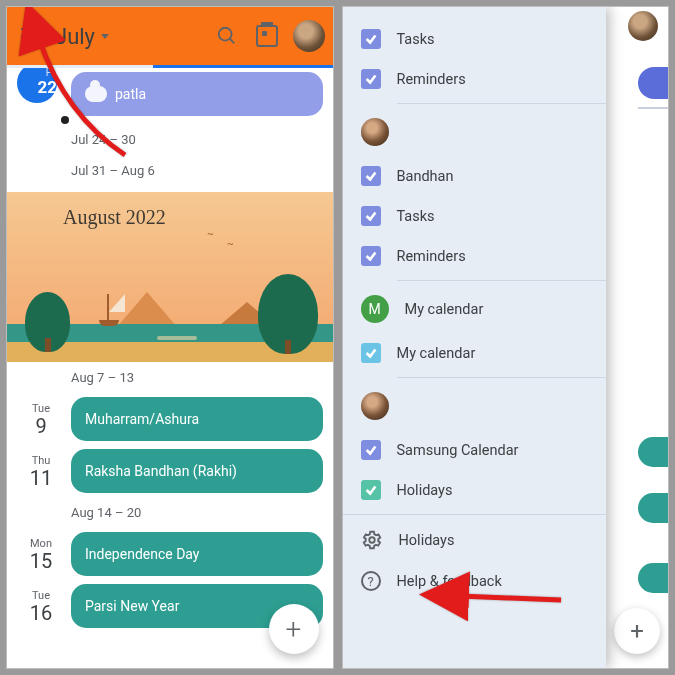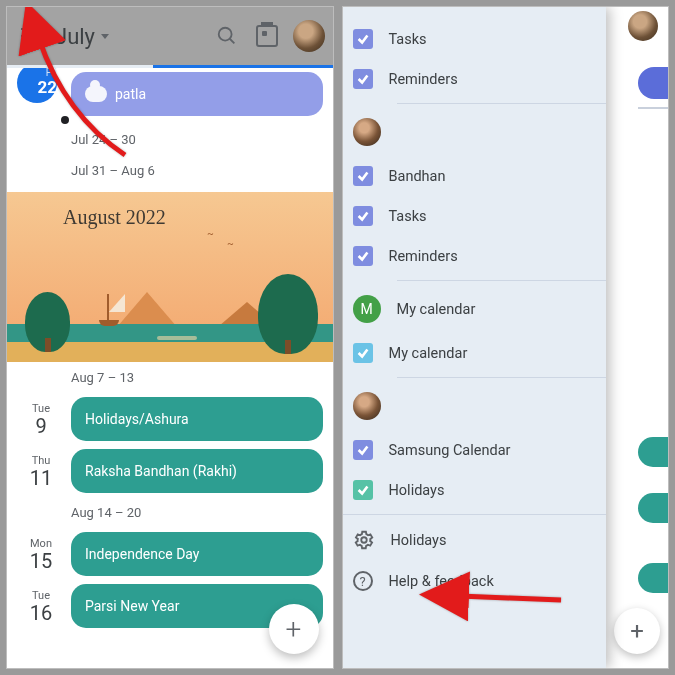--- a/index.html
+++ b/index.html
@@ -19,21 +19,21 @@
   .pane {
     flex: 1 1 50%;
     background: #fff;
     border: 1px solid #bdbdbd;
     position: relative;
     overflow: hidden;
   }
   
   .left .topbar {
     height: 58px;
-    background: #a3a3a3;
+    background: #f97316;
     display: flex;
     align-items: center;
     padding: 0 8px 0 14px;
     gap: 12px;
   }
   .hamburger { width: 22px; height: 16px; display:flex; flex-direction:column; justify-content:space-between;}
   .hamburger span { height:2.2px; background:#5f6368; width:100%;}
   .month-label { font-size: 22px; color:#3c4043; font-weight:400; display:flex; align-items:center; gap:6px;}
   .dropdown-arrow{ width:0;height:0;border-left:4px solid transparent;border-right:4px solid transparent;border-top:5px solid #5f6368;}
   .spacer { flex:1; }
@@ -84,21 +84,21 @@
   
   .right { background:#fff; }
   .right .underlay{position:absolute;inset:0;background:#fff;}
   .underlay .u-avatar{position:absolute;top:4px;right:10px;width:30px;height:30px;border-radius:50%;background:radial-gradient(circle at 40% 35%, #caa683 25%, #6d5137 60%, #3c2d1d);}
   .underlay .u-pill{position:absolute;top:60px;right:0;width:30px;height:32px;border-radius:16px 0 0 16px;background:#5b6dd9;}
   .underlay .u-line{position:absolute;top:100px;right:0;width:30px;height:2px;background:#c9d0dc;}
   .underlay .stub{position:absolute;right:0;width:30px;height:30px;border-radius:15px 0 0 15px;background:#2d9e91;}
   .s1{top:430px} .s2{top:486px} .s3{top:556px}
   .underlay .u-fab{position:absolute;right:8px;bottom:14px;width:46px;height:46px;border-radius:50%;background:#fff;box-shadow:0 3px 8px rgba(0,0,0,.25);display:flex;align-items:center;justify-content:center;font-size:24px;color:#5f6368;}
   .drawer{position:absolute;top:0;bottom:0;left:0;right:62px;background:#e6edf4;box-shadow:4px 0 12px rgba(0,0,0,.25);overflow:hidden auto;padding:12px 0;}
-  .drawer .item{display:flex;align-items:center;padding:10px 10px;gap:16px;font-size:14.5px;color:#3c4043;}
+  .drawer .item{display:flex;align-items:center;padding:10px 18px;gap:16px;font-size:14.5px;color:#3c4043;}
   .drawer .sep{height:1px;background:#cdd6e3;margin:4px 0 4px 54px;}
   .chk{width:20px;height:20px;border-radius:3px;display:flex;align-items:center;justify-content:center;}
   .chk svg{width:14px;height:14px;stroke:#fff;stroke-width:3;fill:none;}
   .c-purple{background:#7f8de0;} .c-blue{background:#6bc3e6;} .c-teal{background:#56c2a6;}
   .av{width:28px;height:28px;border-radius:50%;}
   .av.photo{background:radial-gradient(circle at 40% 35%,#d6a985 20%,#7a5437 55%,#2f2318);}
   .av.letter{background:#43a047;color:#fff;display:flex;align-items:center;justify-content:center;font-size:14px;}
   .gear{width:22px;height:22px;color:#5f6368;}
   .help{width:20px;height:20px;border:2px solid #5f6368;border-radius:50%;display:flex;align-items:center;justify-content:center;font-size:13px;color:#5f6368;}
   
@@ -182,21 +182,21 @@
         <div class="month-title">August 2022</div>
       </div>
 
       <div class="week-head">Aug 7 – 13</div>
       <div class="day-row">
         <div class="day-col">
             <div class="wd">Tue</div>
             <div class="dn">9</div>
           </div>
         <div class="event-pill teal">
-            <span>Holidays/Ashura</span>
+            <span>Muharram/Ashura</span>
           </div>
       </div>
       <div class="day-row">
         <div class="day-col">
             <div class="wd">Thu</div>
             <div class="dn">11</div>
           </div>
         <div class="event-pill teal">
             <span>Raksha Bandhan (Rakhi)</span>
           </div>

